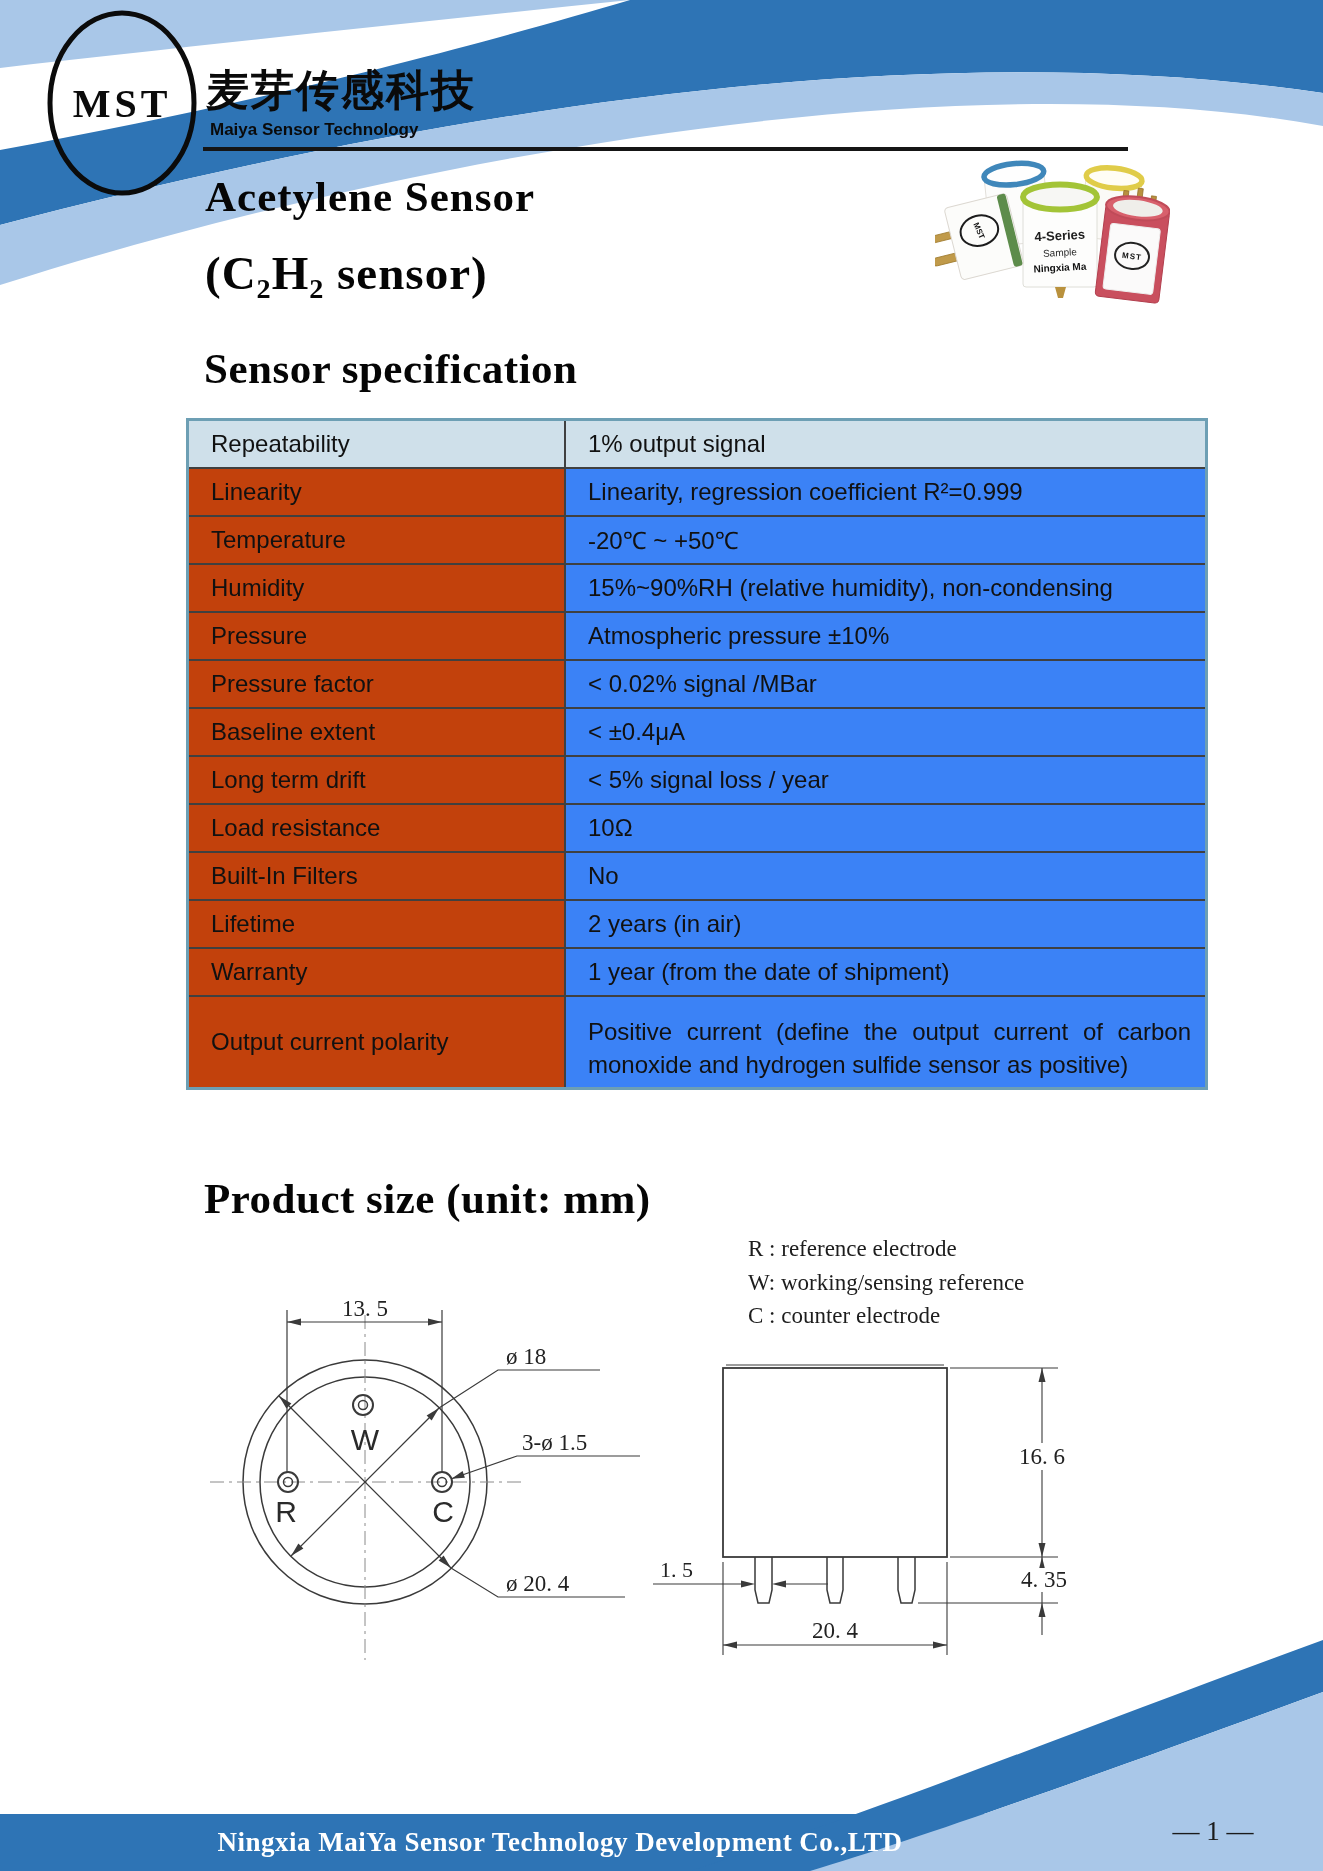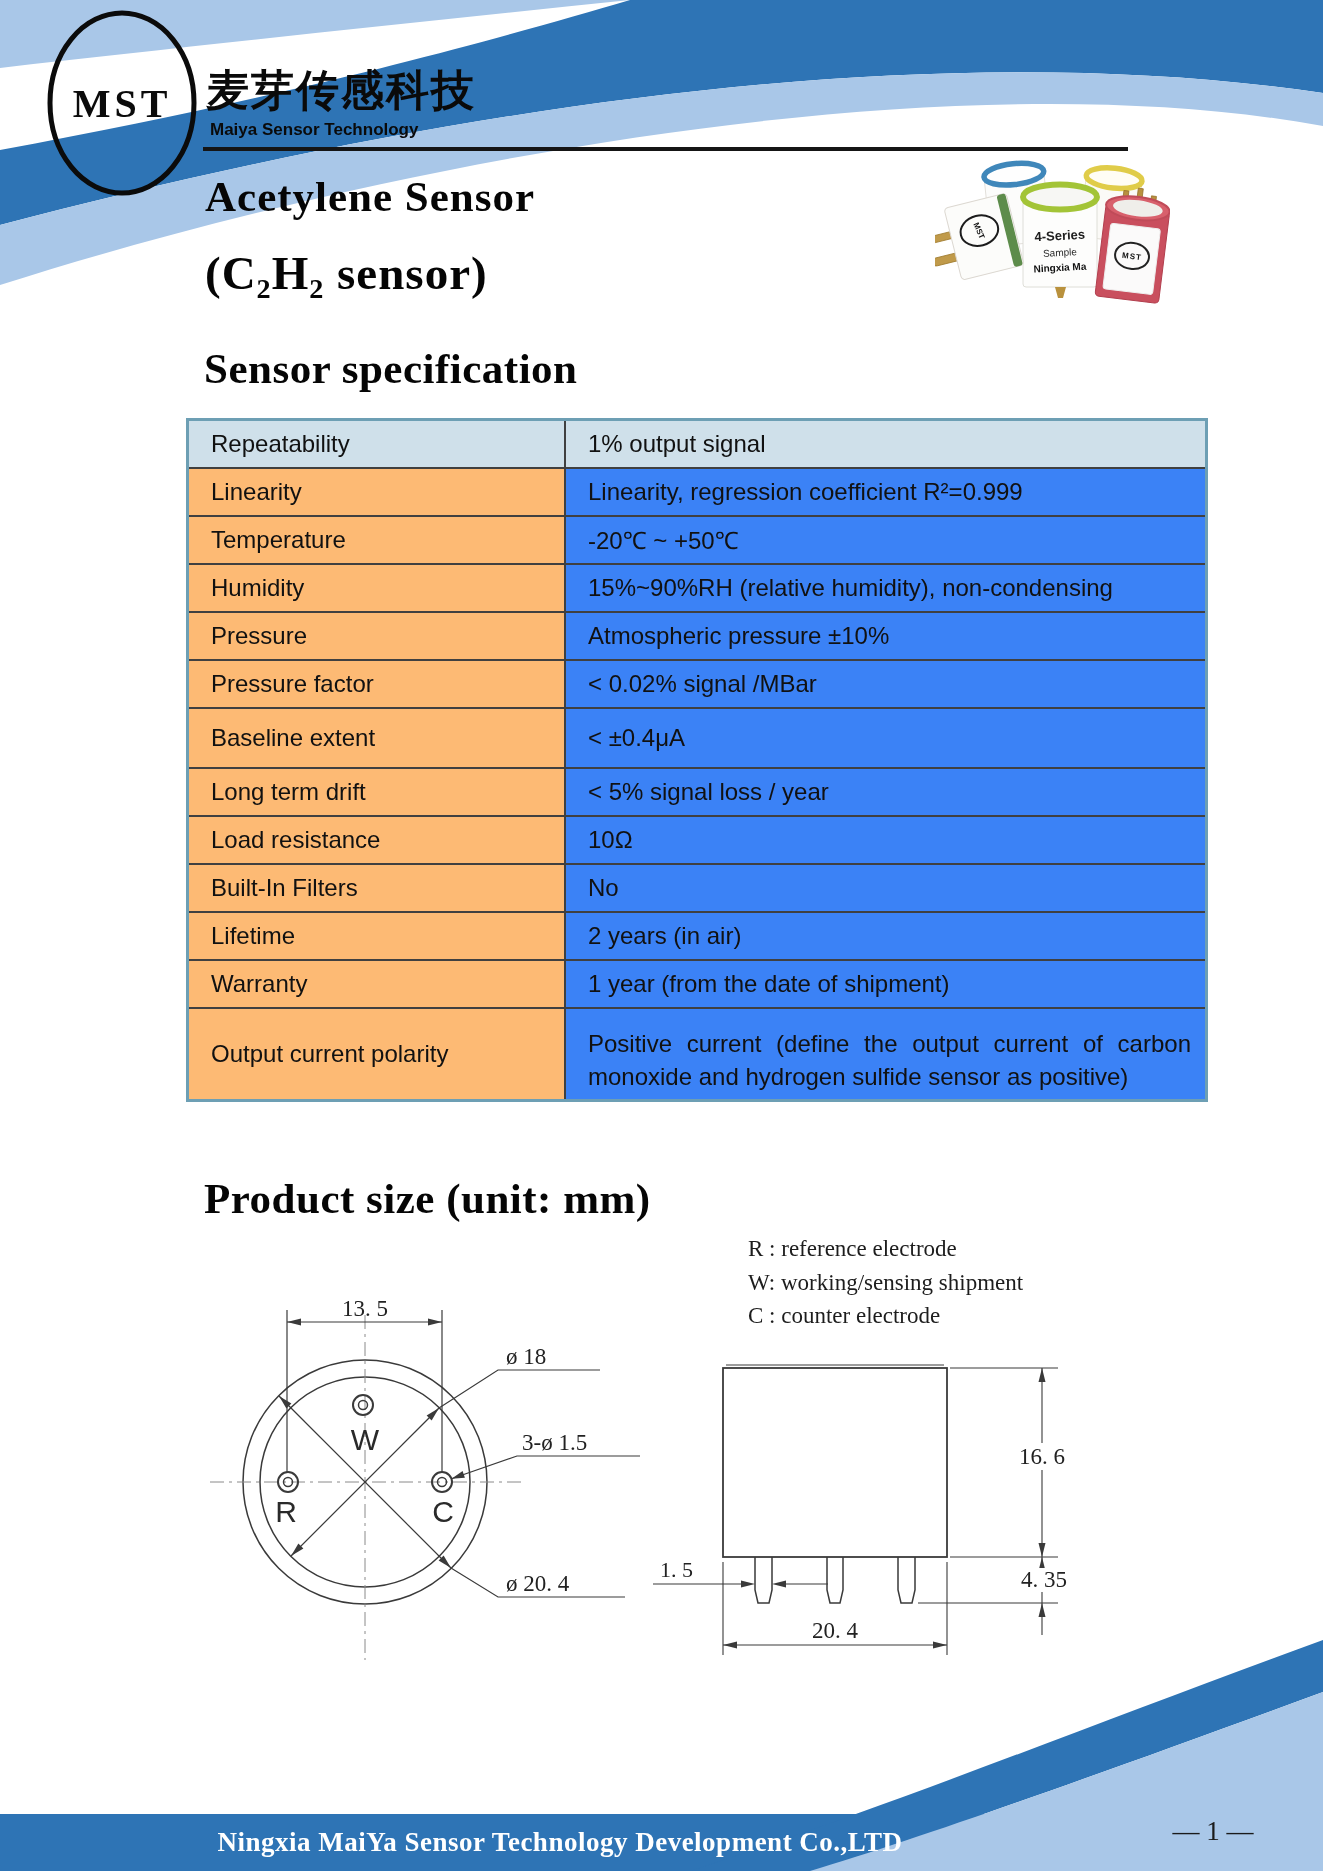--- a/index.html
+++ b/index.html
@@ -20,25 +20,25 @@
 
   .section-heading{font-size:43px;font-weight:bold;color:#050505;letter-spacing:0.5px;}
   .spec-heading{left:204px;top:344px;}
   .size-heading{left:204px;top:1174px;}
 
   
   table.spec{position:absolute;left:186px;top:418px;width:1022px;border-collapse:collapse;
              border:3px solid #6d9fb4;table-layout:fixed;}
   table.spec td{border:2px solid #404040;font-size:24px;color:#111;vertical-align:middle;
                 padding:4px 14px 4px 22px;}
-  table.spec td.lbl{width:339px;background:#fdba74;}
+  table.spec td.lbl{width:339px;background:#c2410c;}
   table.spec td.val{background:#3b82f6;}
   table.spec tr.hdr td{background:#cfe0ea;}
   table.spec tr{height:48px;}
-  table.spec tr.tall{height:60px;}
+  table.spec tr.tall{height:48px;}
   table.spec tr.xtall{height:74px;}
   table.spec tr.xtall td.val{text-align:justify;line-height:33px;padding-top:18px;padding-bottom:6px;}
 
   
   .legend{left:748px;top:1232px;font-size:23px;color:#1d1d1d;line-height:33.5px;font-family:"Liberation Serif",serif;}
 
   
   .footer-company{left:120px;top:1827px;width:880px;text-align:center;color:#ffffff;
                   font-size:27px;font-weight:bold;letter-spacing:0.5px;font-family:"Liberation Serif",serif;}
   .page-number{left:1148px;top:1816px;width:130px;text-align:center;font-size:27px;color:#1b1b1b;
@@ -160,21 +160,21 @@
       <td class="lbl">Output current polarity</td>
       <td class="val">Positive current (define the output current of carbon monoxide and hydrogen sulfide sensor as positive)</td>
     </tr>
   </tbody>
     </table>
 
   <div class="abs serif section-heading size-heading">Product size (unit: mm)</div>
 
   <div class="abs legend">
     <div>R : reference electrode</div>
-    <div>W: working/sensing shipment</div>
+    <div>W: working/sensing reference</div>
     <div>C : counter electrode</div>
   </div>
 
   <svg class="abs" style="left:180px;top:1290px;" width="470" height="400" viewBox="0 0 470 400">
     <g stroke="#3a3a3a" stroke-width="1.5" fill="none">
       <circle cx="185" cy="192" r="122"></circle>
       <circle cx="185" cy="192" r="105"></circle>
     </g>
 
     <g stroke="#8a8a8a" stroke-width="1" stroke-dasharray="14 5 3 5">

